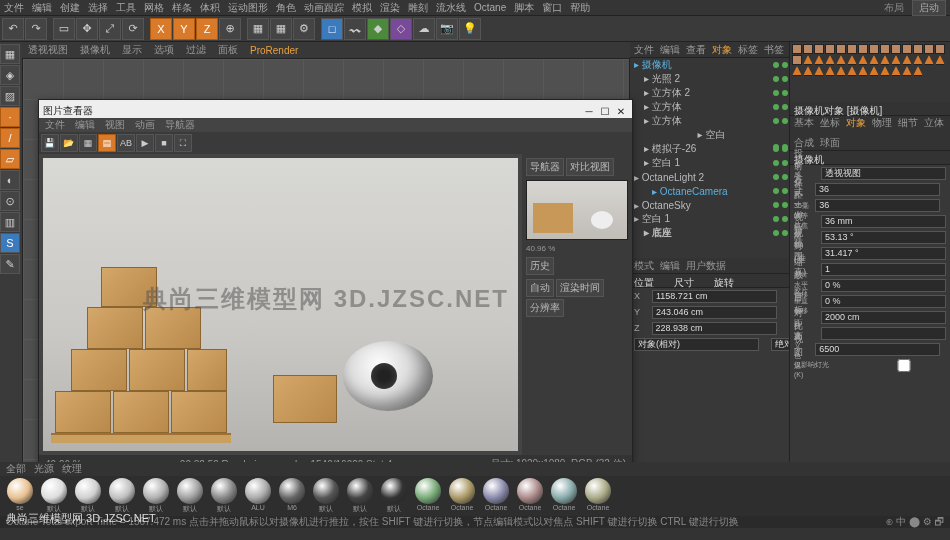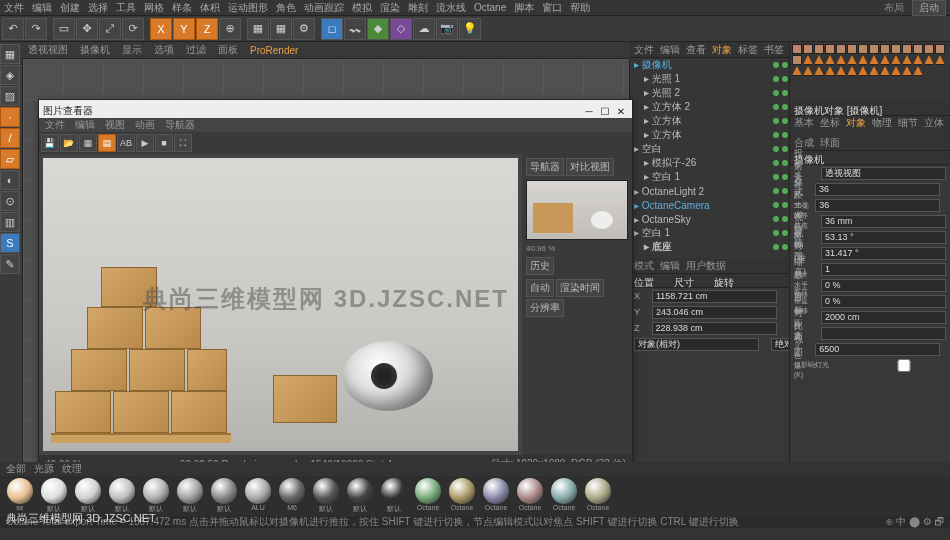--- a/index.html
+++ b/index.html
@@ -238,27 +238,20 @@
       </div>
       <div class="objtree" id="objtree">
           <div class="objrow" style="padding-left: 4px;">
             <span style="color:#5ab0e0">▸ 摄像机</span>
             <span style="margin-left:auto;display:flex;gap:1px">
               <span class="dot dg"></span>
               <span class="dot dg"></span>
             </span>
           </div>
           <div class="objrow" style="padding-left: 14px;">
-            <span style="color:#bbb">▸ 光照 1</span>
-            <span style="margin-left:auto;display:flex;gap:1px">
-              <span class="dot dg"></span>
-              <span class="dot dg"></span>
-            </span>
-          </div>
-          <div class="objrow" style="padding-left: 14px;">
             <span style="color:#bbb">▸ 光照 2</span>
             <span style="margin-left:auto;display:flex;gap:1px">
               <span class="dot dg"></span>
               <span class="dot dg"></span>
             </span>
           </div>
           <div class="objrow" style="padding-left: 14px;">
             <span style="color:#bbb">▸ 立方体 2</span>
             <span style="margin-left:auto;display:flex;gap:1px">
               <span class="dot dg"></span>
@@ -272,21 +265,21 @@
               <span class="dot dg"></span>
             </span>
           </div>
           <div class="objrow" style="padding-left: 14px;">
             <span style="color:#bbb">▸ 立方体</span>
             <span style="margin-left:auto;display:flex;gap:1px">
               <span class="dot dg"></span>
               <span class="dot dg"></span>
             </span>
           </div>
-          <div class="objrow" style="padding-left: 4px;">
+          <div class="objrow" style="padding-left: 4px; flex-direction: column;">
             <span style="color:#bbb">▸ 空白</span>
             <span style="margin-left:auto;display:flex;gap:1px">
               <span class="dot dg"></span>
               <span class="dot dg"></span>
             </span>
           </div>
           <div class="objrow" style="padding-left: 14px; gap: 44px;">
             <span style="color:#bbb">▸ 模拟子-26</span>
             <span style="margin-left:auto;display:flex;gap:1px">
               <span class="dot dg"></span>
@@ -300,21 +293,21 @@
               <span class="dot dg"></span>
             </span>
           </div>
           <div class="objrow" style="padding-left: 4px;">
             <span style="color:#bbb">▸ OctaneLight 2</span>
             <span style="margin-left:auto;display:flex;gap:1px">
               <span class="dot dg"></span>
               <span class="dot dg"></span>
             </span>
           </div>
-          <div class="objrow" style="padding-left: 4px;">
+          <div class="objrow" style="padding-left: 4px; margin-left: 18px;">
             <span style="color:#5ab0e0">▸ OctaneCamera</span>
             <span style="margin-left:auto;display:flex;gap:1px">
               <span class="dot dg"></span>
               <span class="dot dg"></span>
             </span>
           </div>
           <div class="objrow" style="padding-left: 4px;">
             <span style="color:#bbb">▸ OctaneSky</span>
             <span style="margin-left:auto;display:flex;gap:1px">
               <span class="dot dg"></span>

